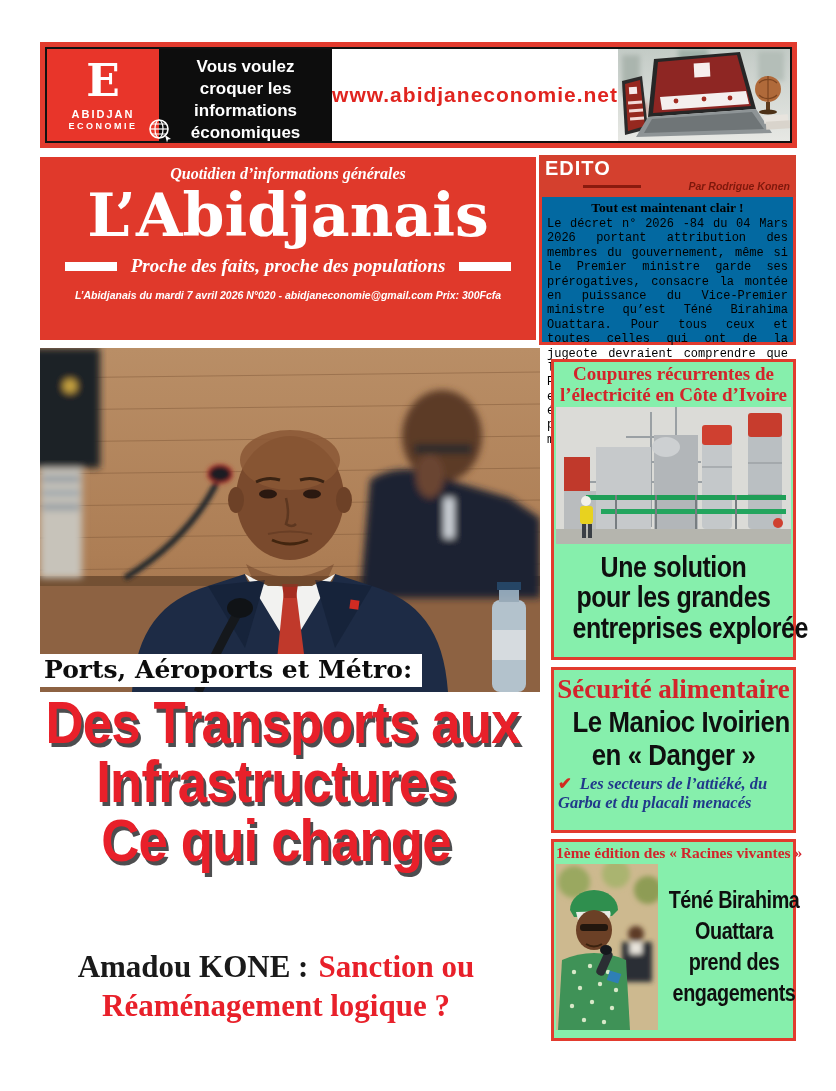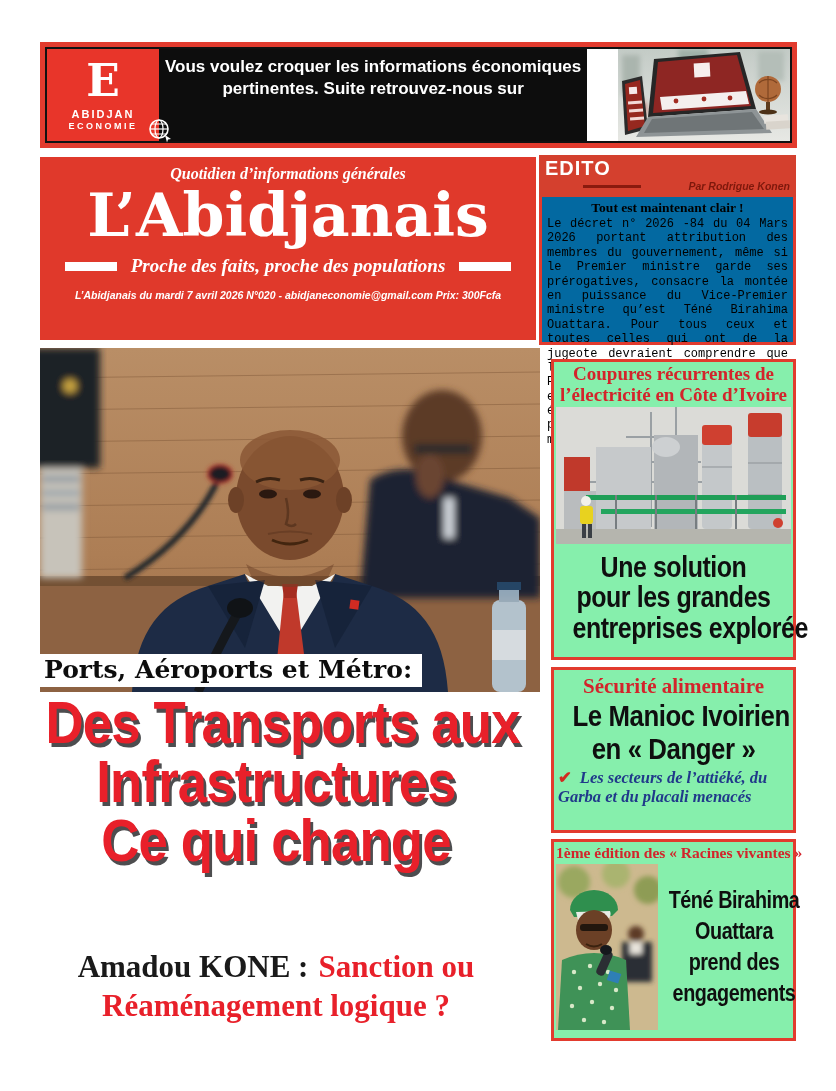--- a/index.html
+++ b/index.html
@@ -67,21 +67,21 @@
 
   
   .rbox { position:absolute; left:551px; width:245px; border:3px solid #e23b2e; background:#86efac; }
   .box-power { top:359px; height:301px; padding:2px 2px; }
   .box-food  { top:667px; height:166px; padding:4px 2px; }
   .box-event { top:839px; height:202px; padding:2px 2px; }
 
   .r-title-red { color:#d3242b; font-family:"Liberation Serif", serif; font-weight:bold;
     text-align:center; }
   .box-power .r-title-red { font-size:19px; line-height:1.08; }
-  .box-food  .r-title-red { font-size:21px; }
+  .box-food  .r-title-red { font-size:27px; }
   .box-event .r-title-red { font-size:15.5px; white-space:nowrap; }
 
   .cond { color:#0f0f0f; font-weight:bold; text-align:center; }
   .cond .ln { display:block; letter-spacing:-0.5px; transform:scaleX(0.86); transform-origin:50% 50%; white-space:nowrap; }
   .box-power .cond .ln { font-size:29px; line-height:1.05; }
   .box-food  .cond .ln { font-size:30px; line-height:1.1; }
   .box-event .cond { flex:1; display:flex; flex-direction:column; justify-content:center; }
   .box-event .cond .ln { font-size:23px; line-height:1.35; }
 
   .food-sub { margin-top:4px; color:#20398a; font-family:"Liberation Serif", serif;
@@ -109,20 +109,21 @@
           <path d="M18,18 l6,4 -3,0.5 -1,3 z" fill="#fff"></path>
         </svg>
         <div class="logo-abidjan">ABIDJAN</div>
         <div class="logo-economie">ECONOMIE</div>
       </div>
       <div class="banner-center">
         <p class="banner-msg">
           <span class="ln">Vous voulez croquer les informations économiques</span>
           <span class="ln">pertinentes. Suite retrouvez-nous sur</span>
         </p>
+        <div class="banner-url">www.abidjaneconomie.net</div>
       </div>
       <svg class="banner-photo" viewBox="0 0 172 92" preserveAspectRatio="none">
         <defs>
           <linearGradient id="cityg" x1="0" y1="0" x2="0" y2="1">
             <stop offset="0" stop-color="#c3cbc6"></stop>
               <stop offset="1" stop-color="#e7e8e4"></stop>
           </linearGradient>
           <filter id="blur3">
               <feGaussianBlur stdDeviation="2.5"></feGaussianBlur>
             </filter>

